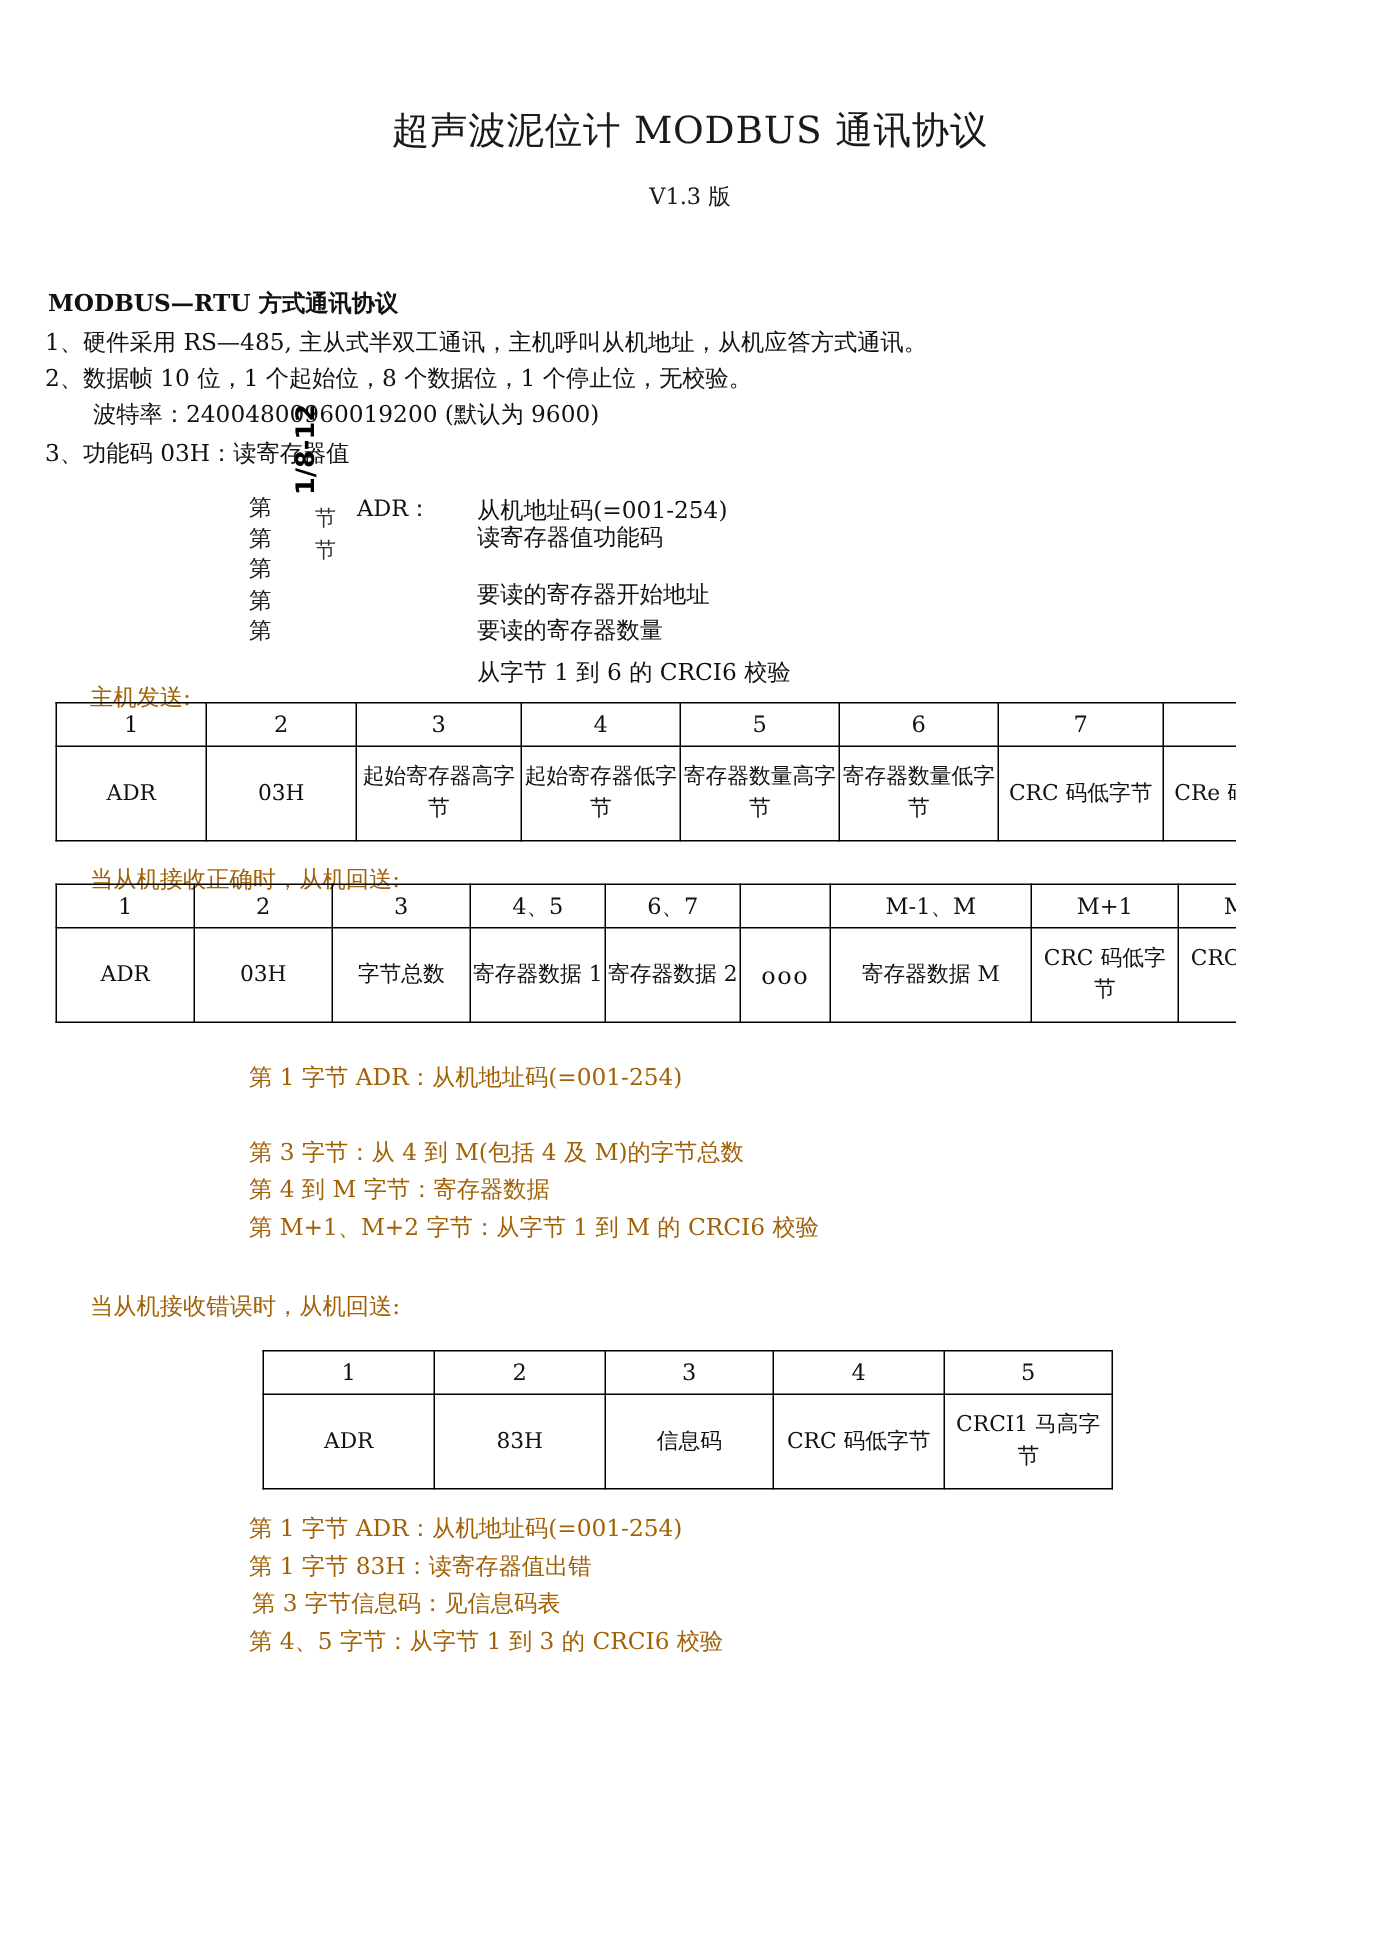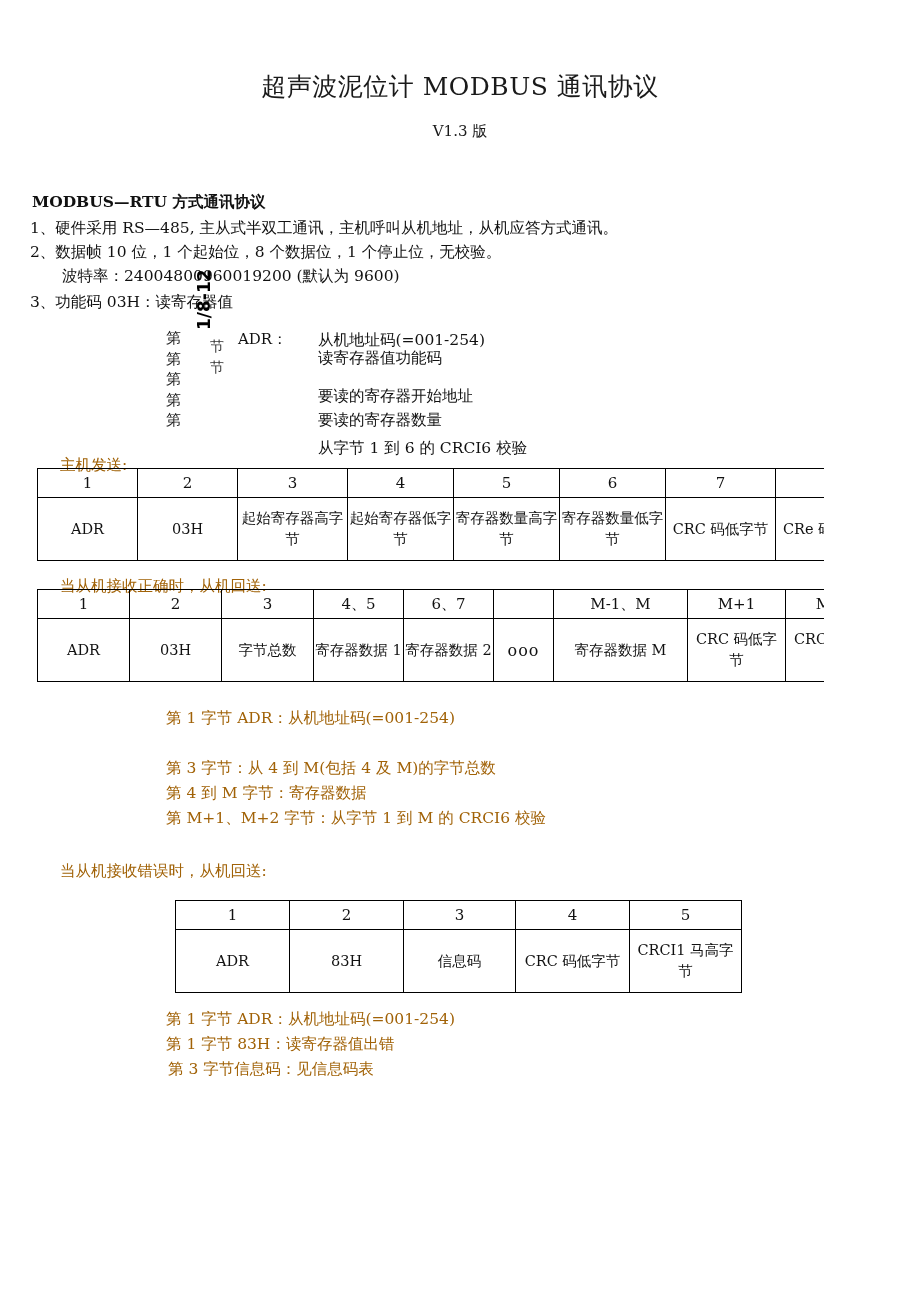--- a/index.html
+++ b/index.html
@@ -297,14 +297,15 @@
       <td>信息码</td>
       <td>CRC 码低字节</td>
       <td>CRCI1 马高字节</td>
     </tr>
   </tbody>
     </table>
 
   <div class="explain" style="left:166px; top:1007px;">第 1 字节 ADR：从机地址码(=001-254)</div>
   <div class="explain" style="left:166px; top:1032px;">第 1 字节 83H：读寄存器值出错</div>
   <div class="explain" style="left:168px; top:1057px;">第 3 字节信息码：见信息码表</div>
+  <div class="explain" style="left:166px; top:1082px;">第 4、5 字节：从字节 1 到 3 的 CRCI6 校验</div>
 
 </div>
 
 </body></html>

